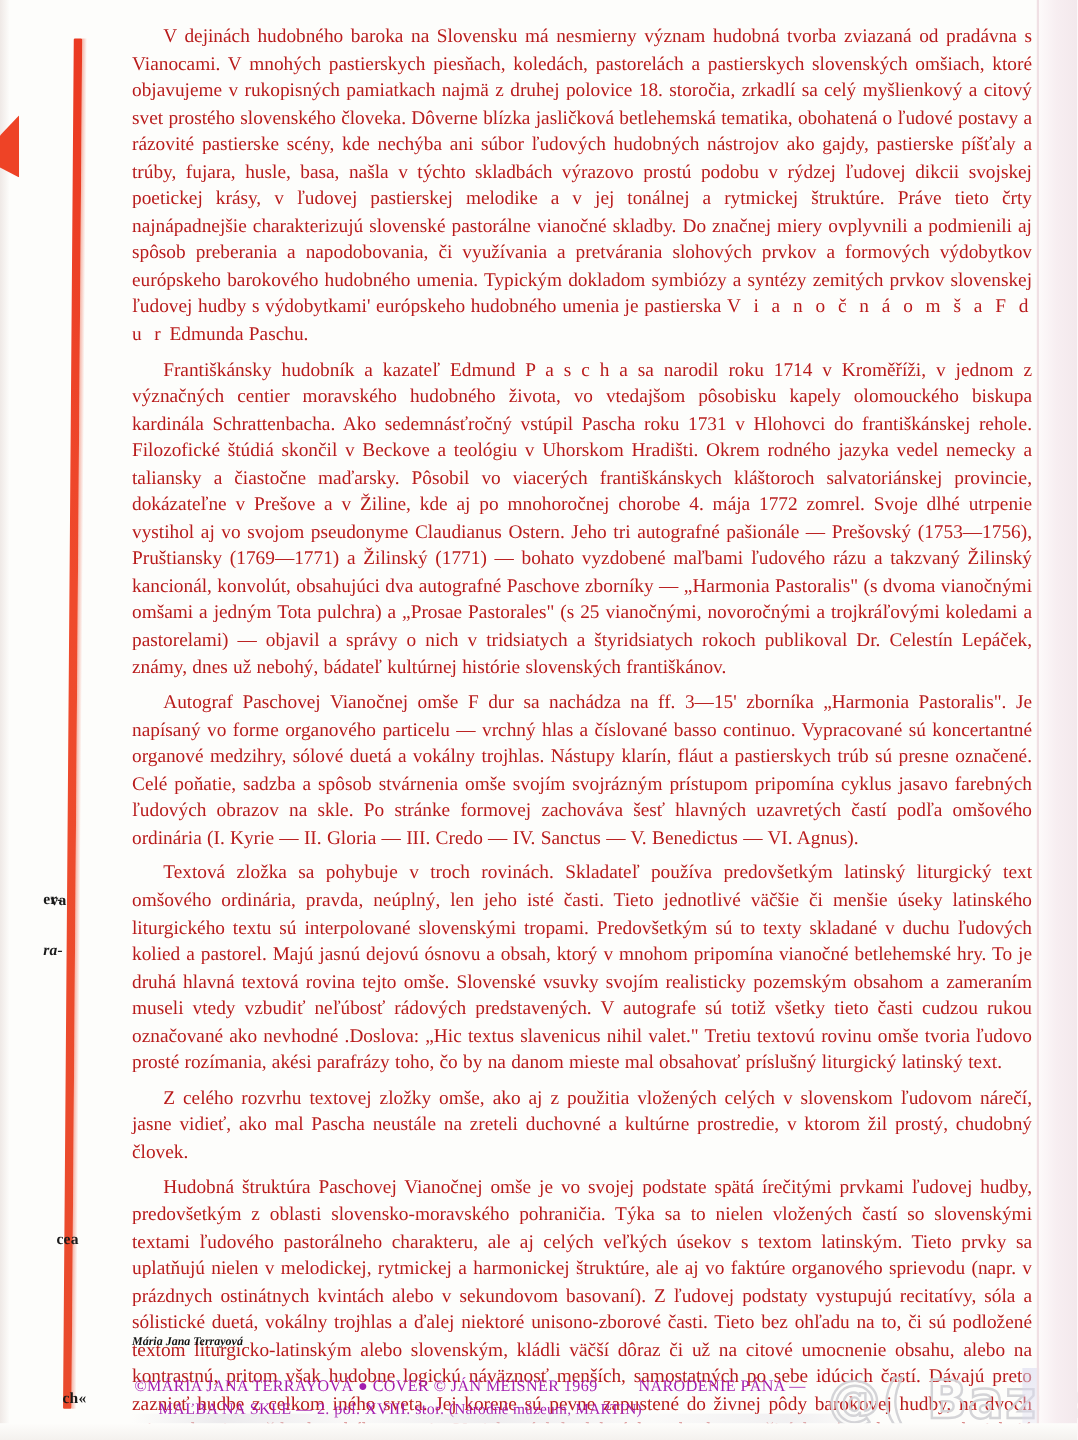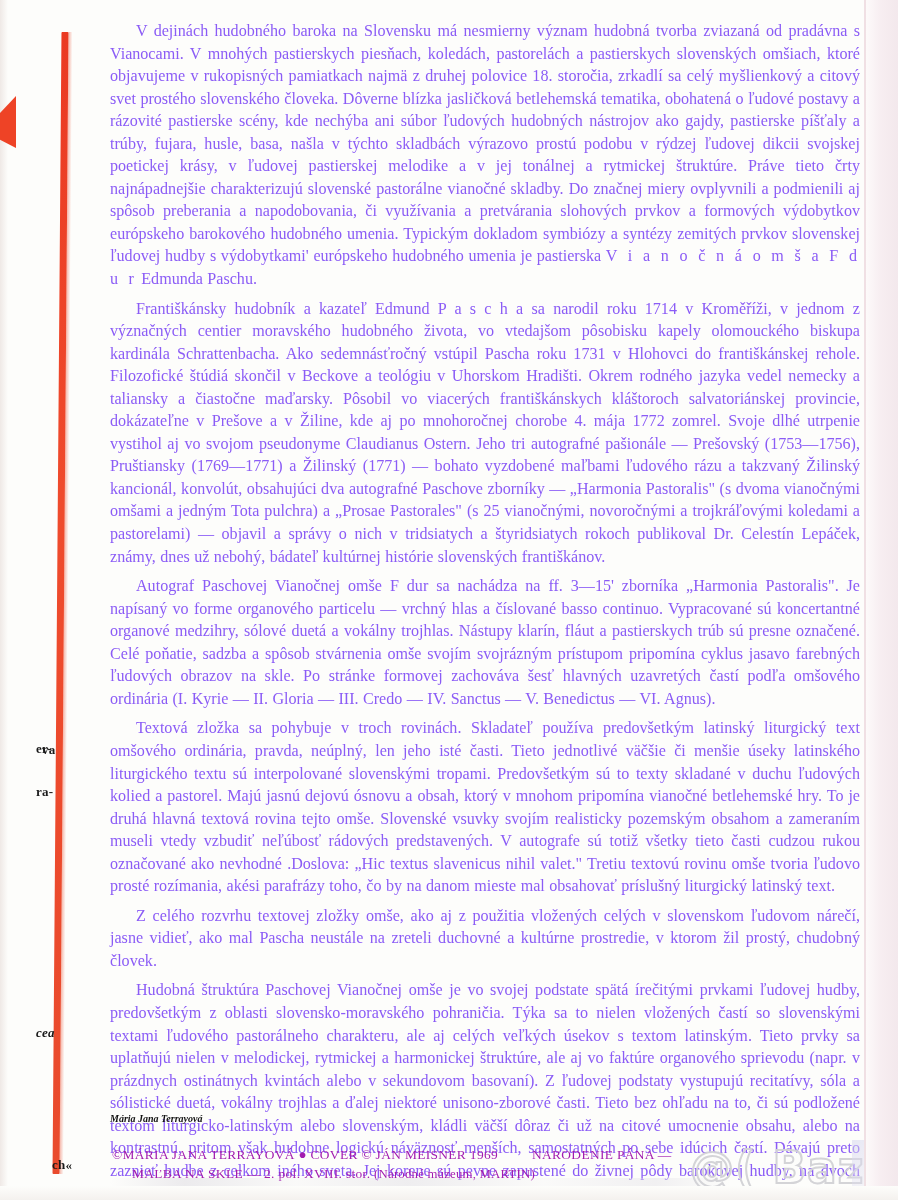--- a/index.html
+++ b/index.html
@@ -96,21 +96,21 @@
     width: 750px;
   }
   p.para {
     margin: 0 0 0 0;
     font-size: 16.1px;
     line-height: 22.55px;
     text-align: justify;
     text-indent: 26px;
     word-spacing: 0.4px;
     hyphens: none;
-    color: #8b5cf6;
+    color: #b91c1c;
   }
   p.para + p.para {
     margin-top: 7px;
   }
   .spaced {
     letter-spacing: 3px;
   }
 
   
   .signature {
@@ -198,22 +198,22 @@
 
 <div class="page">
 
   <div class="scan-left-shadow"></div>
   <div class="red-wedge"></div>
   <div class="red-stripe"></div>
   <div class="red-stripe-soft"></div>
 
   <div class="bleed" style="left:6px;  top:742px;">va</div>
   <div class="bleed" style="left:0px;  top:741px;">er-</div>
-  <div class="bleed" style="left:0px;  top:784px;">ra-</div>
-  <div class="bleed" style="left:0px;  top:1025px;font-style:italic;">cea</div>
+  <div class="bleed" style="left:0px;  top:784px;font-style:italic;">ra-</div>
+  <div class="bleed" style="left:11px;  top:1025px;">cea</div>
   <div class="bleed" style="left:16px;  top:1157px;">ch«</div>
 
   <div class="column">
 
     <p class="para"><span>V dejinách hudobného baroka na Slovensku má nesmierny význam hudobná tvorba zviazaná od pradávna s Vianocami. V mnohých pastierskych piesňach, koledách, pastorelách a pastierskych slovenských omšiach, ktoré objavujeme v rukopisných pamiatkach najmä z druhej polovice 18. storočia, zrkadlí sa celý myšlienkový a citový svet prostého slovenského človeka. Dôverne blízka jasličková betlehemská tematika, obohatená o ľudové postavy a rázovité pastierske scény, kde nechýba ani súbor ľudových hudobných nástrojov ako gajdy, pastierske píšťaly a trúby, fujara, husle, basa, našla v týchto skladbách výrazovo prostú podobu v rýdzej ľudovej dikcii svojskej poetickej krásy, v ľudovej pastierskej melodike a v jej tonálnej a rytmickej štruktúre. Práve tieto črty najnápadnejšie charakterizujú slovenské pastorálne vianočné skladby. Do značnej miery ovplyvnili a podmienili aj spôsob preberania a napodobovania, či využívania a pretvárania slohových prvkov a formových výdobytkov európskeho barokového hudobného umenia. Typickým dokladom symbiózy a syntézy zemitých prvkov slovenskej ľudovej hudby s výdobytkami' európskeho hudobného umenia je pastierska </span><span class="spaced">V i a n o č n á   o m š a   F d u r</span><span> Edmunda Paschu.</span></p>
 
     <p class="para">Františkánsky hudobník a kazateľ Edmund  P a s c h a  sa narodil roku 1714 v Kroměříži, v jednom z význačných centier moravského hudobného života, vo vtedajšom pôsobisku kapely olomouckého biskupa kardinála Schrattenbacha. Ako sedemnásťročný vstúpil Pascha roku 1731 v Hlohovci do františkánskej rehole. Filozofické štúdiá skončil v Beckove a teológiu v Uhorskom Hradišti. Okrem rodného jazyka vedel nemecky a taliansky a čiastočne maďarsky. Pôsobil vo viacerých františkánskych kláštoroch salvatoriánskej provincie, dokázateľne v Prešove a v Žiline, kde aj po mnohoročnej chorobe 4. mája 1772 zomrel. Svoje dlhé utrpenie vystihol aj vo svojom pseudonyme Claudianus Ostern. Jeho tri autografné pašionále — Prešovský (1753—1756), Pruštiansky (1769—1771) a Žilinský (1771) — bohato vyzdobené maľbami ľudového rázu a takzvaný Žilinský kancionál, konvolút, obsahujúci dva autografné Paschove zborníky — „Harmonia Pastoralis" (s dvoma vianočnými omšami a jedným Tota pulchra) a „Prosae Pastorales" (s 25 vianočnými, novoročnými a trojkráľovými koledami a pastorelami) — objavil a správy o nich v tridsiatych a štyridsiatych rokoch publikoval Dr. Celestín Lepáček, známy, dnes už nebohý, bádateľ kultúrnej histórie slovenských františkánov.</p>
 
     <p class="para">Autograf Paschovej Vianočnej omše F dur sa nachádza na ff. 3—15' zborníka „Harmonia Pastoralis". Je napísaný vo forme organového particelu — vrchný hlas a číslované basso continuo. Vypracované sú koncertantné organové medzihry, sólové duetá a vokálny trojhlas. Nástupy klarín, fláut a pastierskych trúb sú presne označené. Celé poňatie, sadzba a spôsob stvárnenia omše svojím svojrázným prístupom pripomína cyklus jasavo farebných ľudových obrazov na skle. Po stránke formovej zachováva šesť hlavných uzavretých častí podľa omšového ordinária (I. Kyrie — II. Gloria — III. Credo — IV. Sanctus — V. Benedictus — VI. Agnus).</p>
 

